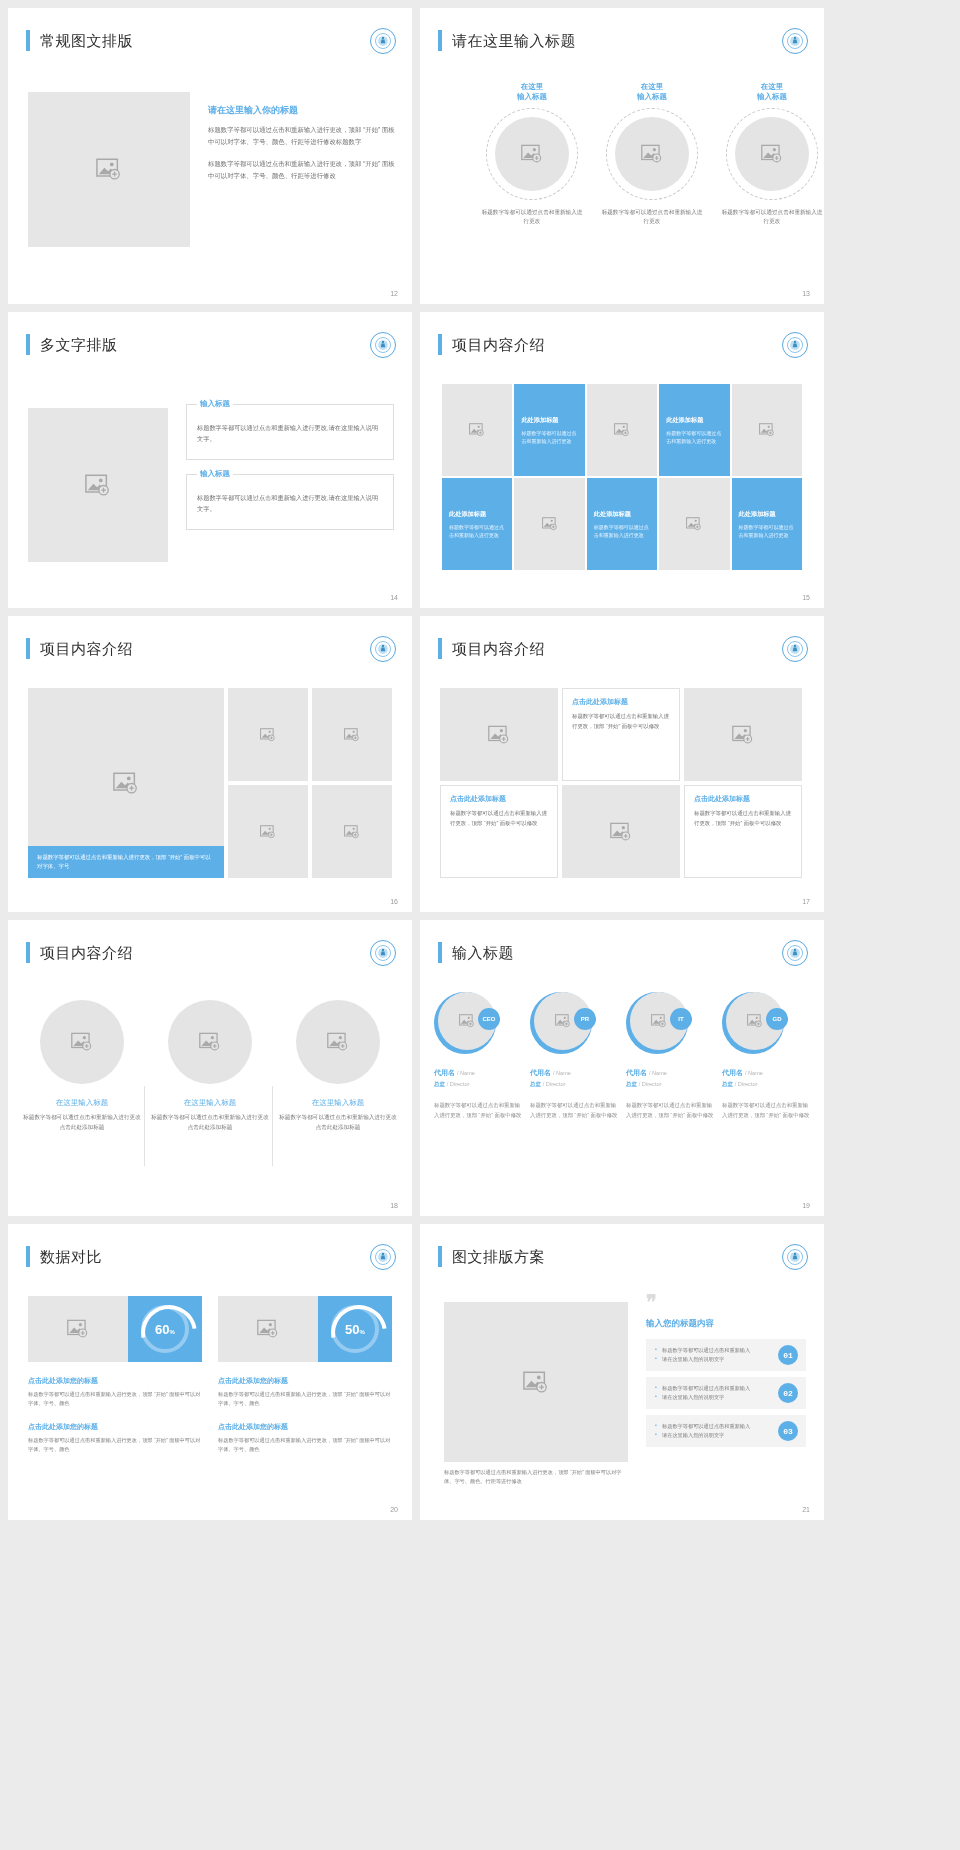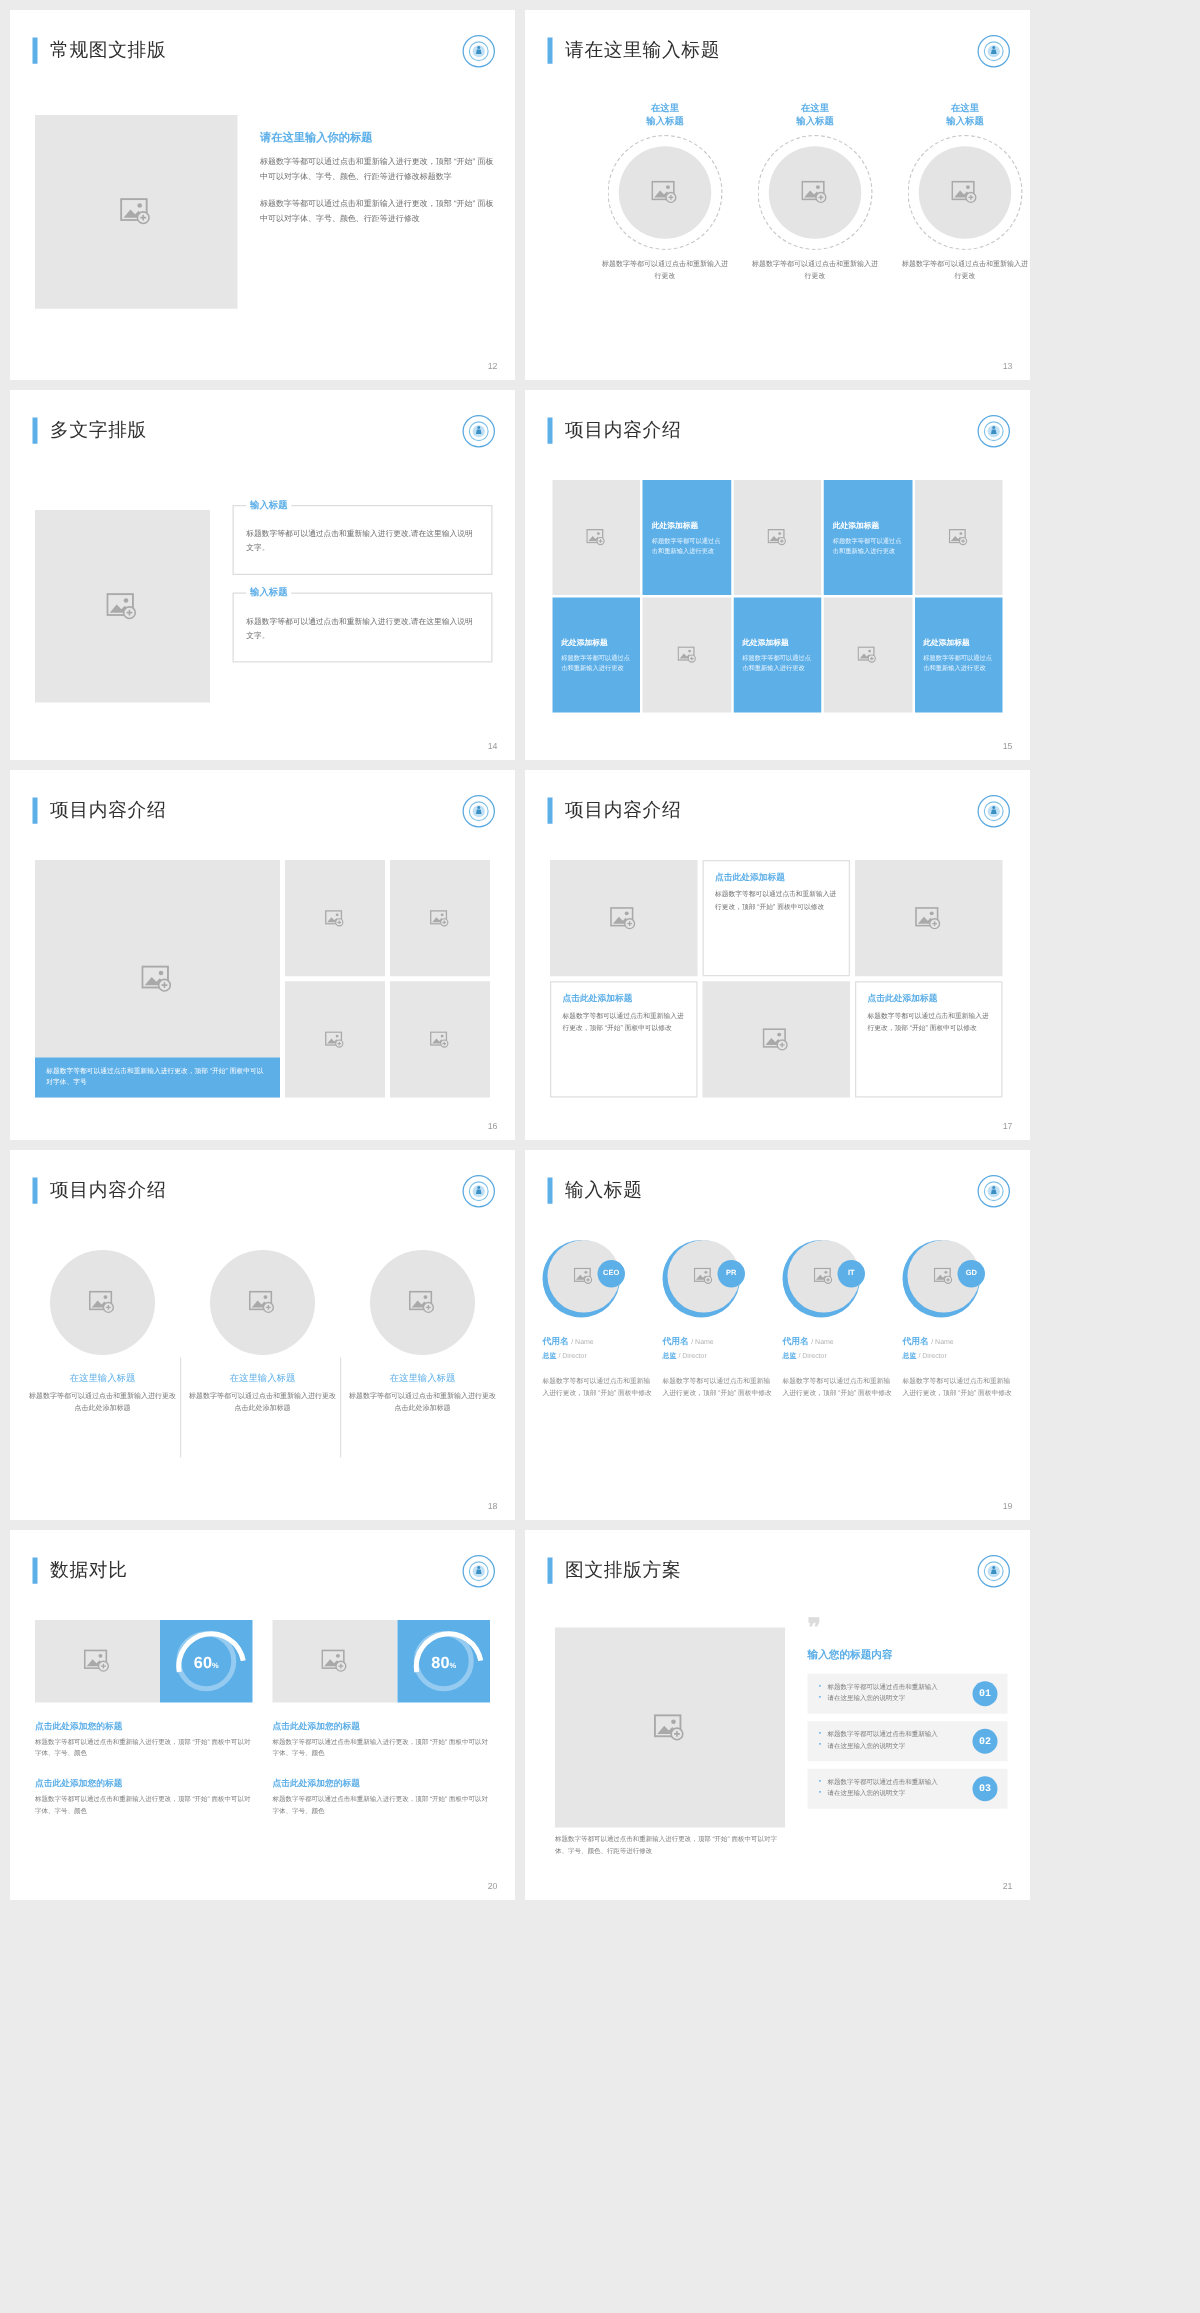--- a/index.html
+++ b/index.html
@@ -664,21 +664,21 @@
             <svg class="icn" viewBox="0 0 28 24">
               <rect x="1" y="1" width="22" height="18" fill="none" stroke="#a9a9a9" stroke-width="1.6"></rect>
               <path d="M3 17l6-7 4 4 3-3 5 6z" fill="#a9a9a9"></path>
               <circle cx="17" cy="6.5" r="2" fill="#a9a9a9"></circle>
               <circle cx="20" cy="17" r="5" fill="#e6e6e6" stroke="#a9a9a9" stroke-width="1.4"></circle>
               <path d="M20 14.5v5M17.5 17h5" stroke="#a9a9a9" stroke-width="1.4"></path>
             </svg>
           </div>
         <div class="s20-pct">
           <div class="s20-donut">
-            <div class="s20-num"><span>80</span><i>%</i></div>
+            <div class="s20-num"><span>50</span><i>%</i></div>
           </div>
         </div>
       </div>
     </div>
     <div class="s20-txts">
       <div class="s20-blk">
         <div class="s20-t">
           <div class="s20-th">点击此处添加您的标题</div>
           <div class="s20-tp">标题数字等都可以通过点击和重新输入进行更改，顶部 “开始” 面板中可以对字体、字号、颜色</div>
         </div>

